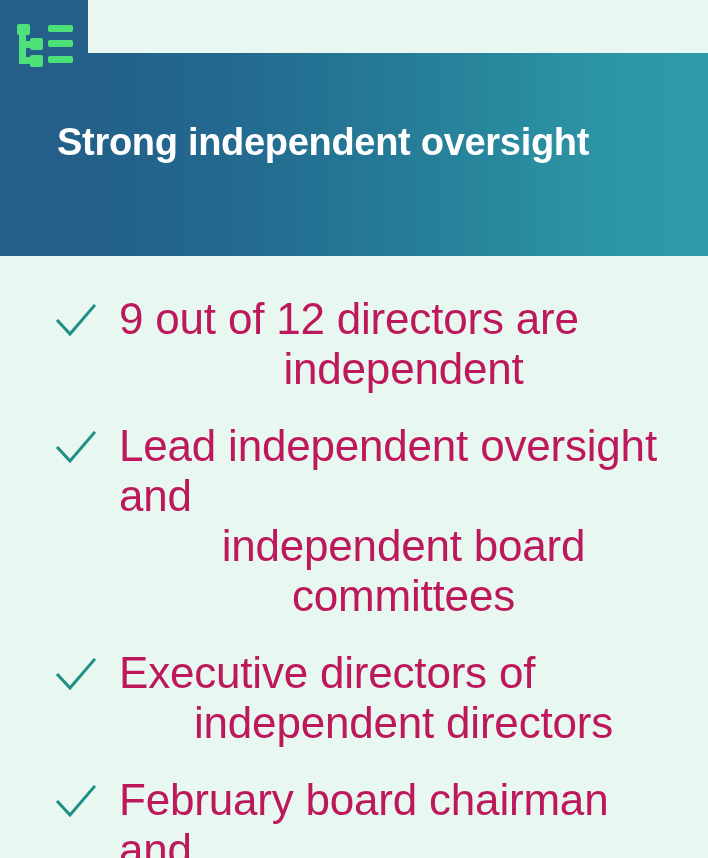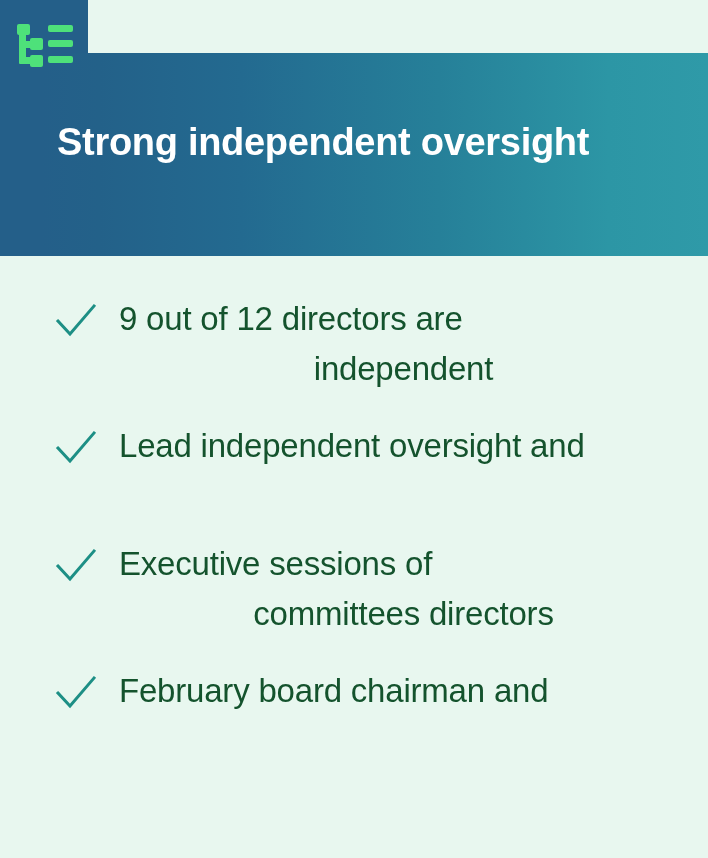--- a/index.html
+++ b/index.html
@@ -77,22 +77,22 @@
   }
   .check-icon {
     flex: 0 0 auto;
     width: 42px;
     height: 42px;
     margin-top: 16px;
     margin-right: 22px;
   }
   .bullet-text {
     flex: 1 1 auto;
-    color: #14532d;
-    font-size: 33px;
+    color: #be185d;
+    font-size: 44px;
     line-height: 50px;
     letter-spacing: -0.2px;
     padding-top: 9px;
     max-width: 560px;
   }
   .bullet-text .cont {
     display: block;
     padding-left: 9px;
     text-align: center;
   }
@@ -136,30 +136,31 @@
         <span class="cont">independent</span>
       </div>
     </div>
 
     <div class="bullet-row">
       <svg class="check-icon" viewBox="0 0 42 42" xmlns="http://www.w3.org/2000/svg">
         <path d="M3 20 L15 33 L39 5" fill="none" stroke="#1d8f85" stroke-width="3" stroke-linecap="square" stroke-linejoin="miter"></path>
       </svg>
       <div class="bullet-text">
         <span>Lead independent oversight and</span>
+        <span class="cont">independent board committees</span>
       </div>
     </div>
 
     <div class="bullet-row">
       <svg class="check-icon" viewBox="0 0 42 42" xmlns="http://www.w3.org/2000/svg">
         <path d="M3 20 L15 33 L39 5" fill="none" stroke="#1d8f85" stroke-width="3" stroke-linecap="square" stroke-linejoin="miter"></path>
       </svg>
       <div class="bullet-text">
-        <span>Executive sessions of</span>
-        <span class="cont">committees directors</span>
+        <span>Executive directors of</span>
+        <span class="cont">independent directors</span>
       </div>
     </div>
 
     <div class="bullet-row">
       <svg class="check-icon" viewBox="0 0 42 42" xmlns="http://www.w3.org/2000/svg">
         <path d="M3 20 L15 33 L39 5" fill="none" stroke="#1d8f85" stroke-width="3" stroke-linecap="square" stroke-linejoin="miter"></path>
       </svg>
       <div class="bullet-text">
         <span>February board chairman and</span>
       </div>

